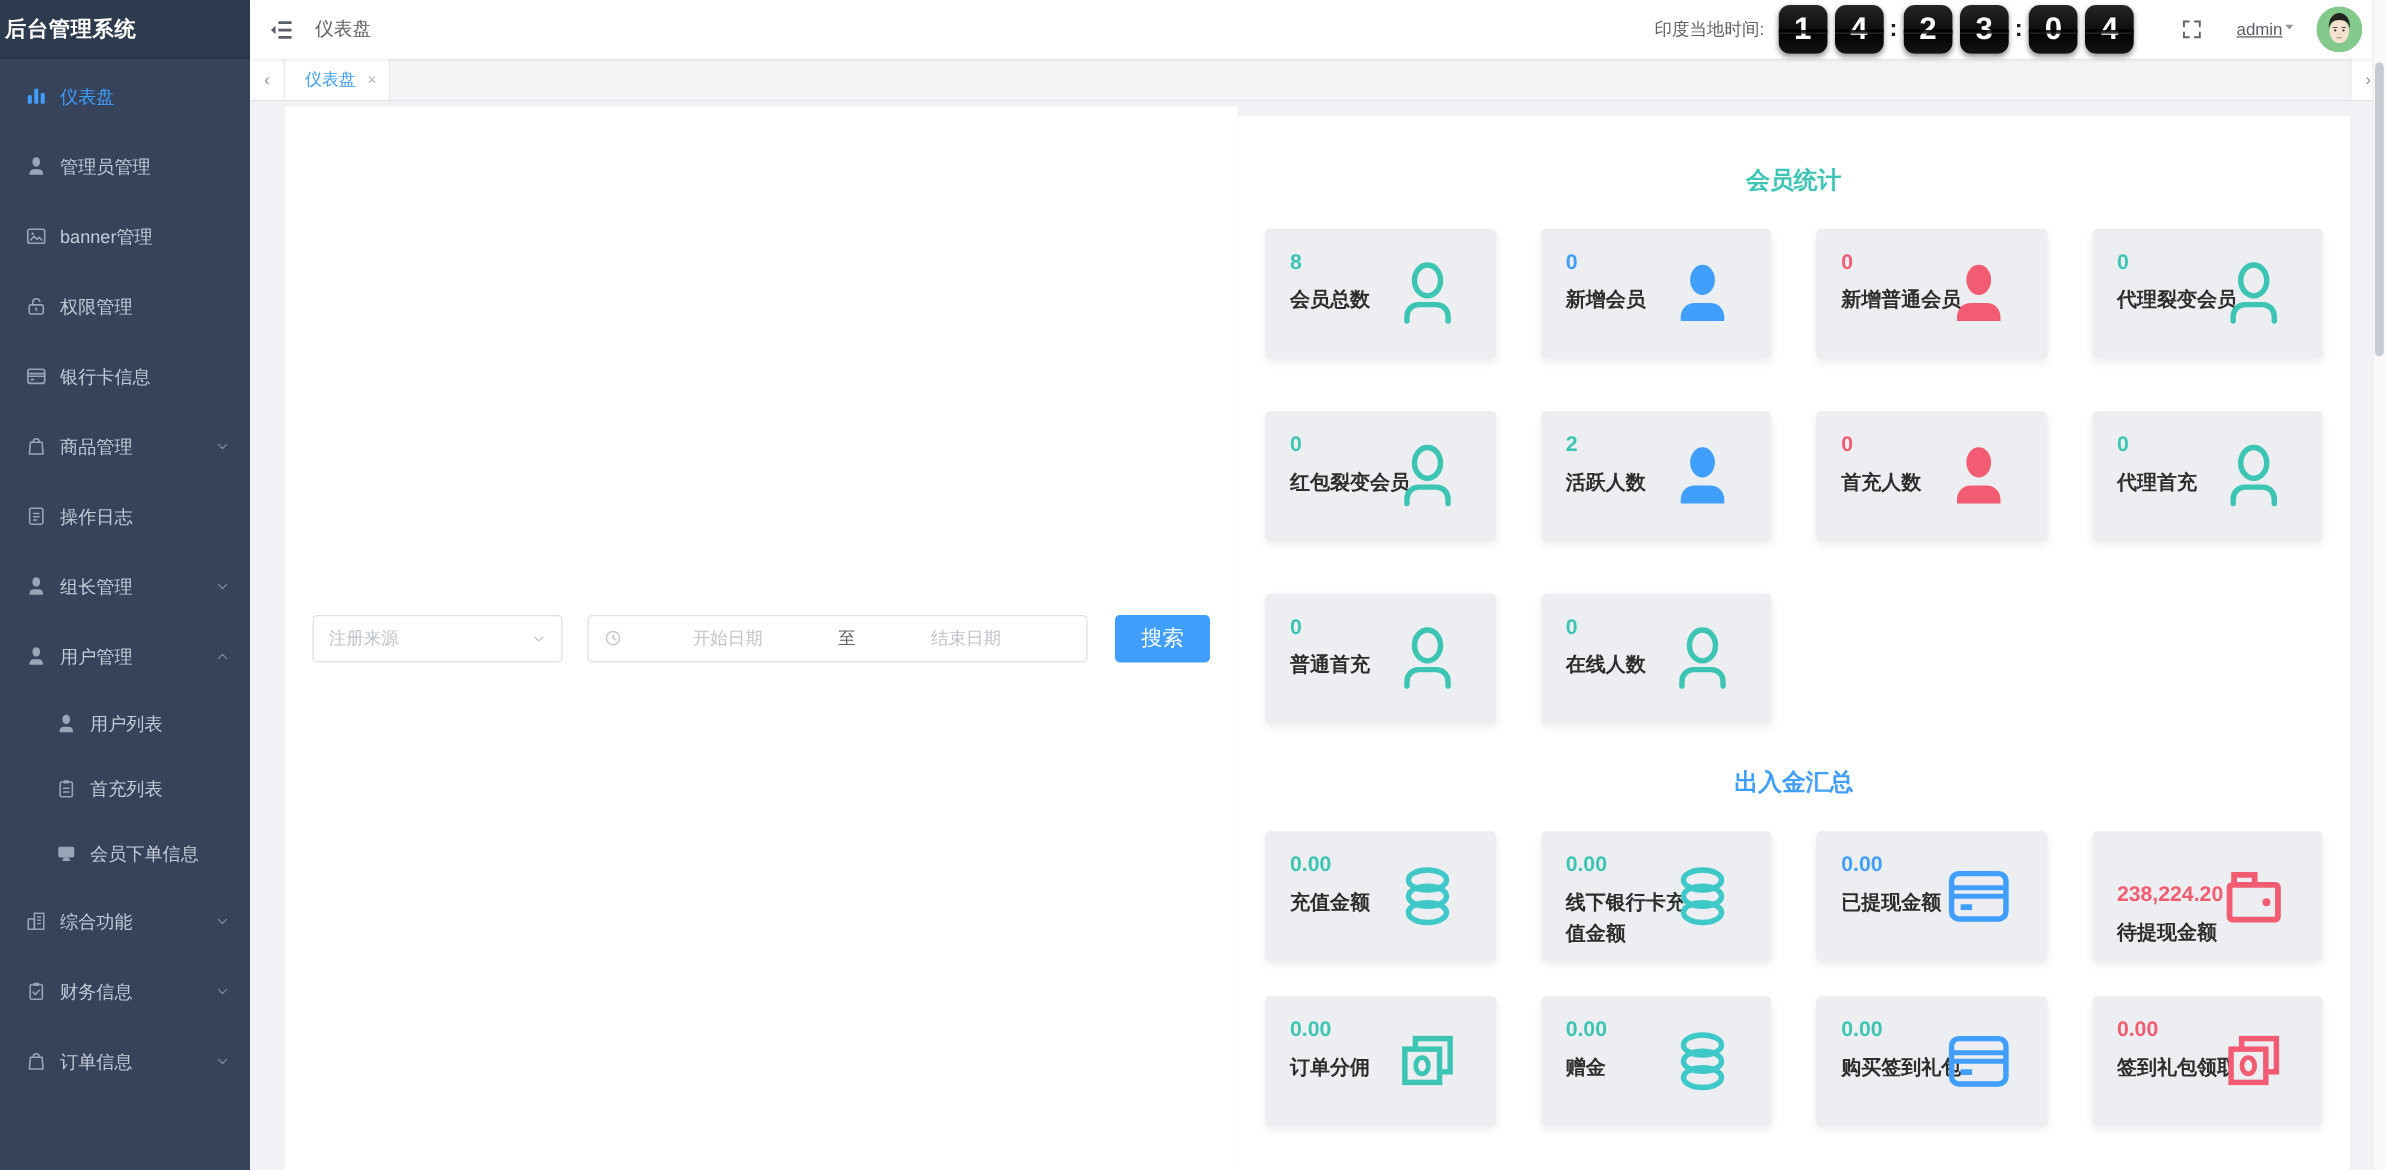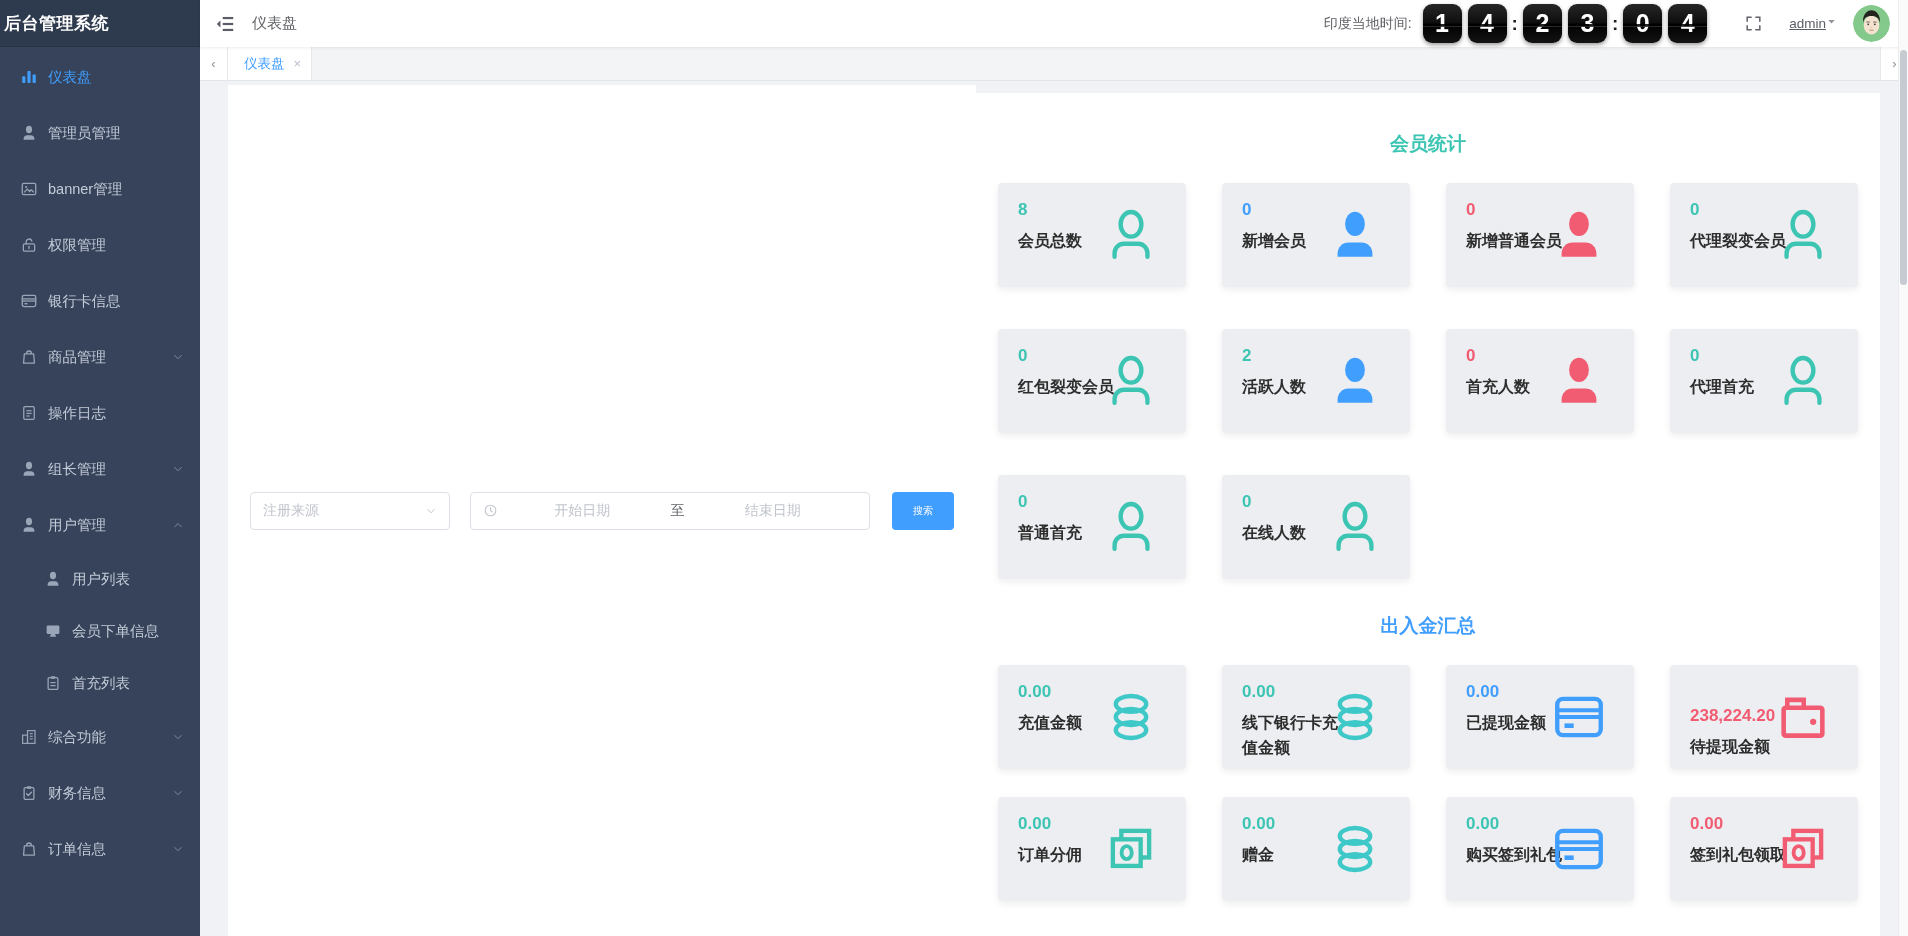--- a/index.html
+++ b/index.html
@@ -40,21 +40,21 @@
   .tab .close { color:#b7bfcc; font-size:13px; }
 
   .content { flex:1; padding:4px 28px 0; overflow:hidden; display:flex; flex-direction:row; }
   .filter-panel { background:#fff; padding:13px 22px; display:flex; align-items:center; flex-shrink:0; }
   .sel-box { width:200px; height:38px; border:1px solid #dcdfe6; border-radius:4px; background:#fff; display:flex; align-items:center; padding:0 12px; color:#c0c4cc; font-size:14px; cursor:pointer; }
   .sel-box .arrow { margin-left:auto; width:12px; height:12px; display:inline-flex; }
   .date-box { width:400px; height:38px; border:1px solid #dcdfe6; border-radius:4px; background:#fff; display:flex; align-items:center; padding:0 12px; margin-left:20px; color:#c0c4cc; font-size:14px; cursor:text; }
   .date-box .d-ico { width:15px; height:15px; display:inline-flex; flex-shrink:0; }
   .date-box .ph { flex:1; text-align:center; }
   .date-box .sep { color:#606266; padding:0 4px; }
-  .search-btn { margin-left:22px; height:38px; padding:0 21px; background:#409EFF; color:#fff; font-size:10px; border:none; border-radius:4px; cursor:pointer; }
+  .search-btn { margin-left:22px; height:38px; padding:0 21px; background:#409EFF; color:#fff; font-size:17px; border:none; border-radius:4px; cursor:pointer; }
 
   .main-panel { background:#fff; margin-top:8px; flex:1; padding:38px 22px 0; overflow:hidden; }
   .sec-title { text-align:center; font-size:19px; font-weight:bold; margin-bottom:26px; }
   .cards-grid { display:grid; grid-template-columns:repeat(4,1fr); column-gap:36px; row-gap:42px; }
   .cards-grid.money { row-gap:28px; }
   .stat-card { background:#eceef1; border-radius:4px; height:104px; padding:17px 20px; position:relative; box-shadow:0 3px 7px rgba(0,0,0,.07); }
   .stat-val { font-size:17px; font-weight:bold; margin-bottom:9px; }
   .stat-label { font-size:16px; font-weight:bold; color:#2d2d2d; max-width:104px; line-height:1.55; }
   .stat-ico { position:absolute; right:26px; top:50%; transform:translateY(-50%); width:58px; height:58px; display:inline-flex; }
   .stat-ico svg { width:100%; height:100%; }
@@ -178,36 +178,36 @@
           <svg viewBox="0 0 24 24" xmlns="http://www.w3.org/2000/svg" width="100%" height="100%">
             <ellipse cx="12" cy="7.4" rx="4.1" ry="5" fill="#9aa5b7"></ellipse>
             <path d="M4.8 21 v-1.3 c0-2.6 2-4.6 4.6-4.6 h5.2 c2.6 0 4.6 2 4.6 4.6 V21 Z" fill="#9aa5b7"></path>
           </svg>
         </span>
         <span>用户列表</span>
       </div>
       <div class="side-item side-sub">
         <span class="s-ico">
           <svg viewBox="0 0 24 24" xmlns="http://www.w3.org/2000/svg" width="100%" height="100%">
-            <rect x="3.5" y="4.5" width="17" height="11.5" rx="1.8" fill="#9aa5b7"></rect>
-            <path d="M9.3 16 l-1.6 3.8 h8.6 L14.7 16 Z" fill="#9aa5b7"></path>
-          </svg>
-        </span>
-        <span>会员下单信息</span>
-      </div>
-      <div class="side-item side-sub">
-        <span class="s-ico">
-          <svg viewBox="0 0 24 24" xmlns="http://www.w3.org/2000/svg" width="100%" height="100%">
             <rect x="5.5" y="4.8" width="13" height="15.7" rx="1.6" fill="none" stroke="#9aa5b7" stroke-width="1.7"></rect>
             <rect x="9" y="3" width="6" height="3.4" rx="1" fill="#9aa5b7"></rect>
             <line x1="8.5" y1="11.5" x2="15.5" y2="11.5" stroke="#9aa5b7" stroke-width="1.6"></line>
             <line x1="8.5" y1="15.5" x2="15.5" y2="15.5" stroke="#9aa5b7" stroke-width="1.6"></line>
           </svg>
         </span>
         <span>首充列表</span>
+      </div>
+      <div class="side-item side-sub">
+        <span class="s-ico">
+          <svg viewBox="0 0 24 24" xmlns="http://www.w3.org/2000/svg" width="100%" height="100%">
+            <rect x="3.5" y="4.5" width="17" height="11.5" rx="1.8" fill="#9aa5b7"></rect>
+            <path d="M9.3 16 l-1.6 3.8 h8.6 L14.7 16 Z" fill="#9aa5b7"></path>
+          </svg>
+        </span>
+        <span>会员下单信息</span>
       </div>
       <div class="side-item">
         <span class="s-ico">
           <svg viewBox="0 0 24 24" xmlns="http://www.w3.org/2000/svg" width="100%" height="100%">
             <rect x="3.5" y="9.5" width="6.5" height="11" fill="none" stroke="#9aa5b7" stroke-width="1.6"></rect>
             <rect x="10" y="3.5" width="10" height="17" fill="none" stroke="#9aa5b7" stroke-width="1.6"></rect>
             <line x1="13" y1="7.5" x2="17" y2="7.5" stroke="#9aa5b7" stroke-width="1.5"></line>
             <line x1="13" y1="11" x2="17" y2="11" stroke="#9aa5b7" stroke-width="1.5"></line>
             <line x1="13" y1="14.5" x2="17" y2="14.5" stroke="#9aa5b7" stroke-width="1.5"></line>
           </svg>

